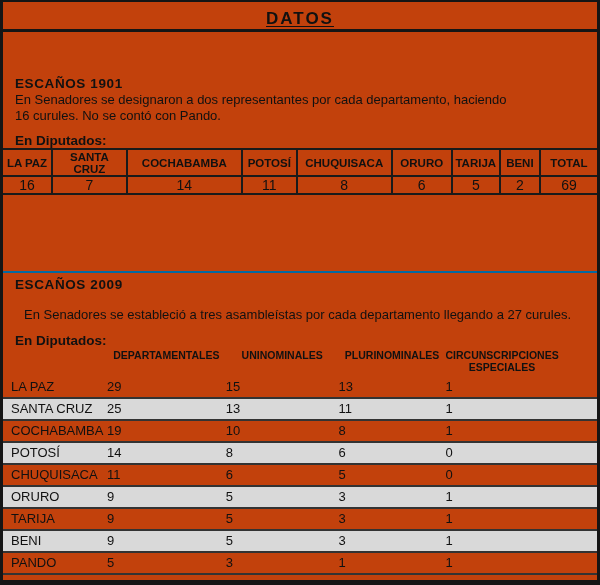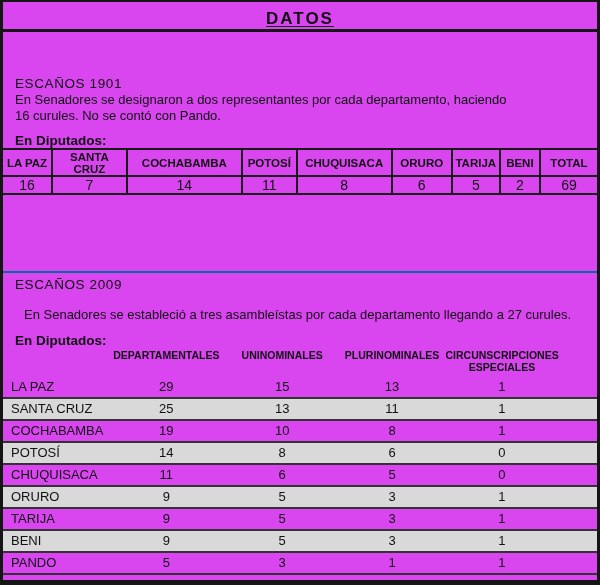--- a/index.html
+++ b/index.html
@@ -2,21 +2,21 @@
 <html><head>
 <meta charset="utf-8">
 <style>
   * { margin: 0; padding: 0; box-sizing: border-box; }
   html, body { background: #e8e8e8; }
   body { font-family: "Liberation Sans", sans-serif; color: #111; }
 
   .page {
     position: relative;
     width: 600px; height: 585px;
-    background: #d946ef;
+    background: #c2410c;
     border: 3px solid #151515;
     border-top-width: 2px;
     border-bottom-width: 5px;
     overflow: hidden;
     display: flex; flex-direction: column; gap: 38px;
   }
 
   
   .title-box {
     border-bottom: 3px solid #151515;
@@ -36,21 +36,21 @@
     white-space: nowrap;
   }
 
   
   .section-1901 {
     height: 148px;
     display: flex; flex-direction: column;
     padding-top: 6px;
   }
   .sec-heading {
-    font-size: 13.5px; font-weight: normal; letter-spacing: 0.6px;
+    font-size: 13.5px; font-weight: bold; letter-spacing: 0.6px;
     margin-left: 12px;
   }
   .sec-desc {
     font-size: 13px; line-height: 15.5px;
     margin: 1px 8px 0 12px;
     white-space: pre-line;
   }
   .sub-heading {
     font-size: 13.5px; font-weight: bold;
     margin: 10px 0 0 12px;
@@ -100,21 +100,21 @@
   }
   table.t2009 thead th {
     font-size: 10.5px; font-weight: bold;
     text-align: center; vertical-align: top;
     line-height: 12px;
     padding: 1px 0 3px 0;
   }
   table.t2009 td {
     font-size: 13px;
     height: 22px;
-    text-align: center;
+    text-align: left;
     border-bottom: 2px solid #333;
   }
   table.t2009 td.row-label {
     text-align: left;
     padding-left: 8px;
   }
   table.t2009 tr.shaded td { background: #d9d9d9; }
   table.t2009 tr.bold td { font-weight: bold; }
   table.t2009 tbody tr:last-child td { border-bottom: none; }
 </style>

